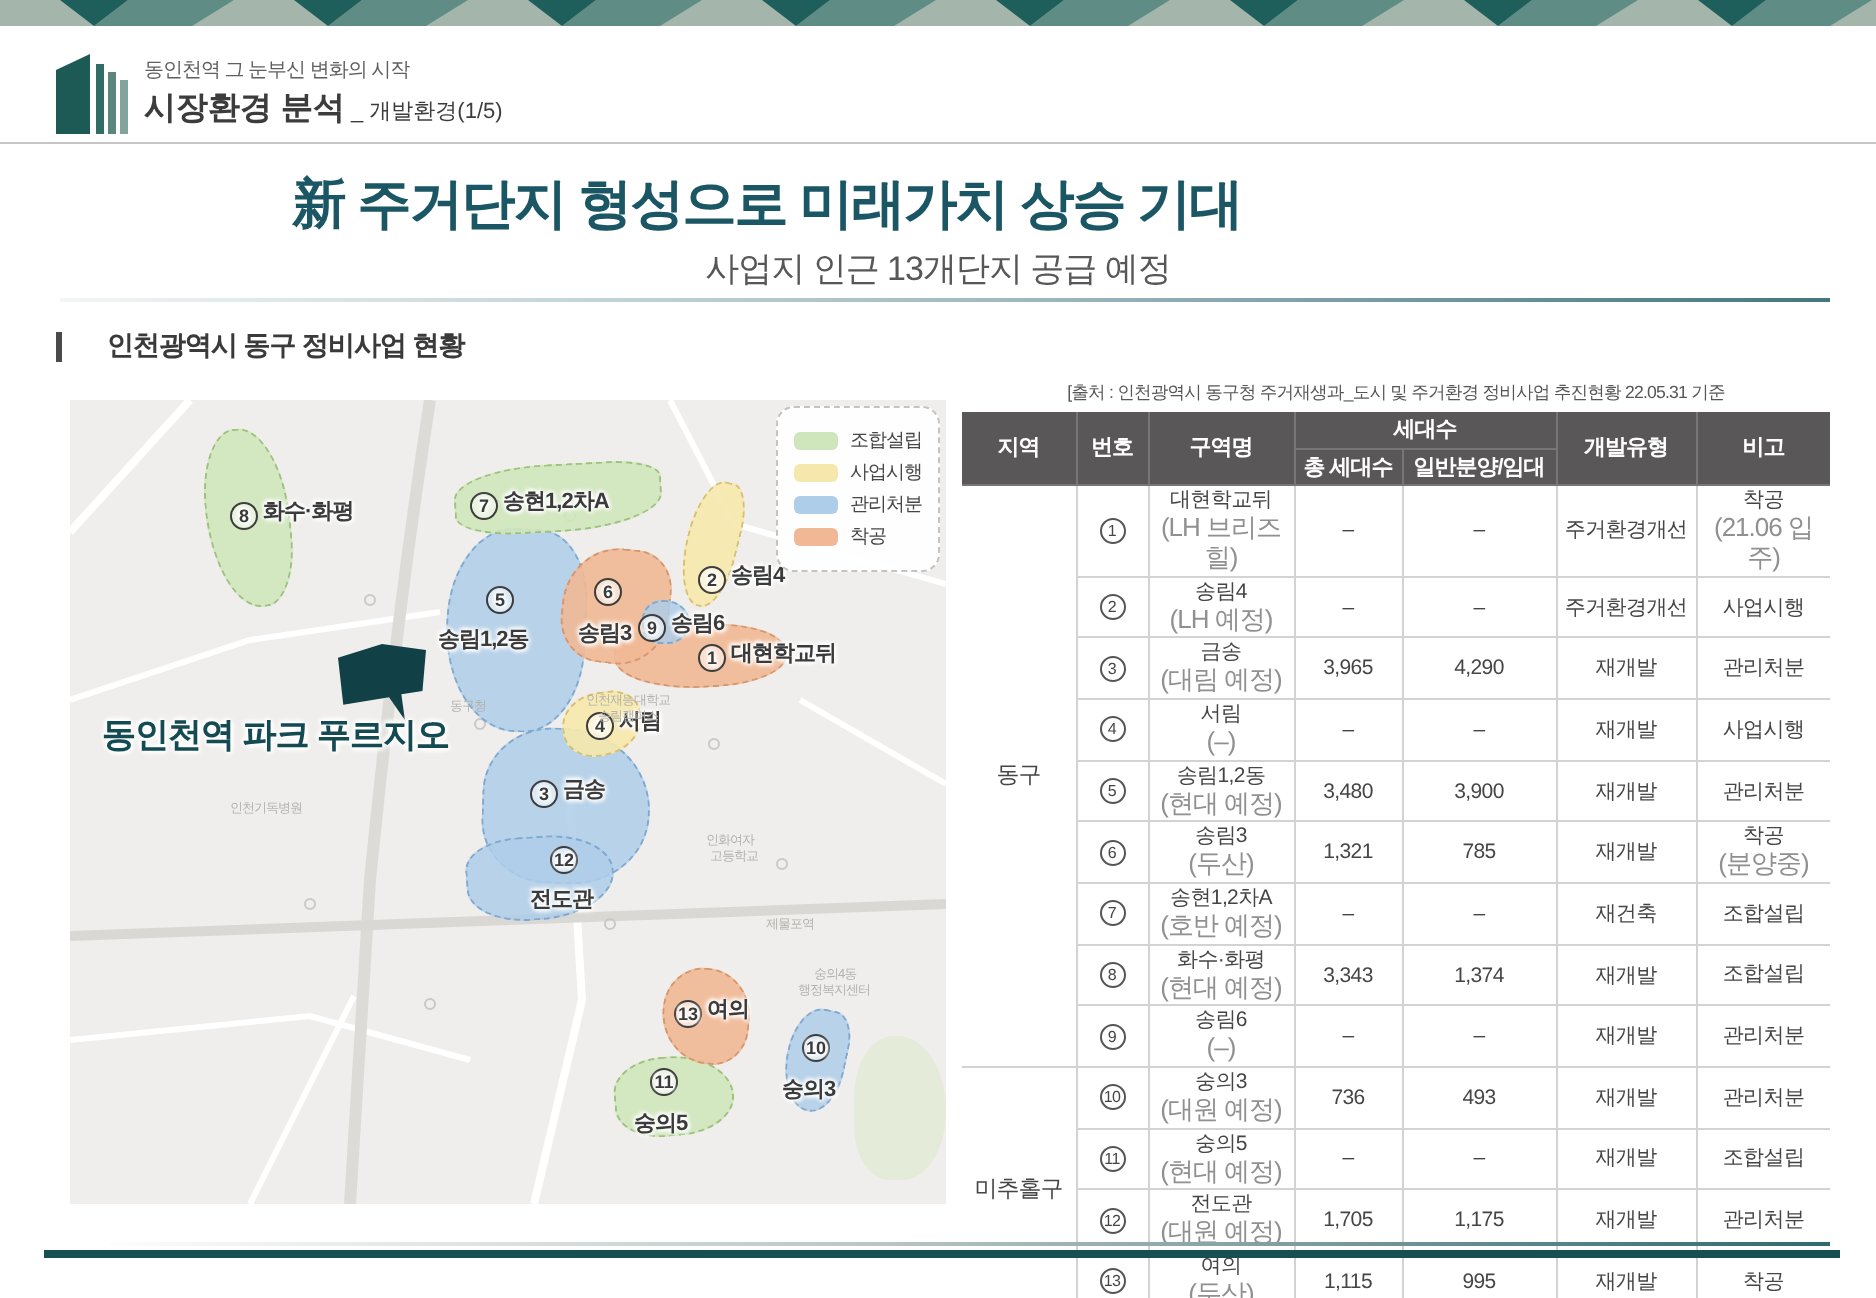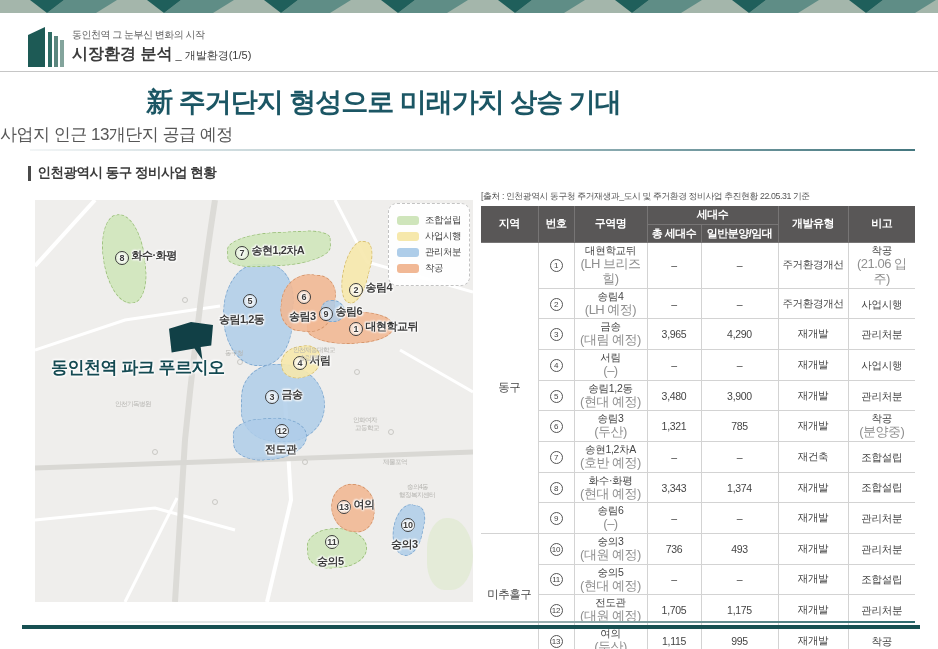--- a/index.html
+++ b/index.html
@@ -21,26 +21,26 @@
   .head-text { position:absolute; left:72px; top:28px; }
   .head-tagline { font-size:10px; color:#5f5f5f; letter-spacing:-0.5px; }
   .head-title { margin-top:2px; font-size:16px; color:#3c3c3c; }
   .head-title .bold { font-weight:bold; }
   .head-title .rest { font-size:11px; }
   .head-divider { position:absolute; top:71px; left:0; width:938px; height:1px; background:#c6c6c6; }
 
   
   .main-title { position:absolute; top:84px; left:0; width:767px; text-align:center;
                 font-size:27px; font-weight:bold; color:#1b5664; letter-spacing:-1px; }
-  .sub-title  { position:absolute; top:123px; left:0; width:938px; text-align:left;
+  .sub-title  { position:absolute; top:123px; left:0; width:938px; text-align:center;
                 font-size:17px; color:#575757; letter-spacing:-0.5px; }
   .title-rule { position:absolute; top:149px; left:30px; width:885px; height:2px;
                 background:linear-gradient(to right,#f2f5f6,#9db8bd 55%,#44777f); }
 
-  .section-head { position:absolute; top:164px; left:28px; display:flex; align-items:center; gap:7px; }
+  .section-head { position:absolute; top:164px; left:28px; display:flex; align-items:center; gap:23px; }
   .section-bar { width:2.5px; height:15px; background:#4a4a4a; }
   .section-label { font-size:13.5px; font-weight:bold; color:#3a3a3a; letter-spacing:-0.5px; }
 
   
   .map-panel { position:absolute; left:35px; top:200px; width:438px; height:402px;
                background:#efeeec; overflow:hidden; }
   .map-roads { position:absolute; left:0; top:0; }
   .park { position:absolute; background:#e4ebd8; border-radius:45% 55% 50% 40%; }
   .zone { position:absolute; border:1px dashed; }
   .zone-union        { background:#cfe5bbE6; border-color:#9ec27e; }
@@ -61,21 +61,21 @@
                 text-shadow:0 0 2px #fff,0 0 3px #fff,1px 1px 2px #fff,-1px -1px 2px #fff,0 0 4px #fff; }
 
   
   .legend { position:absolute; top:3px; right:3px; width:82px; background:rgba(255,255,255,.93);
             border:1.5px dashed #c3c3c3; border-radius:9px; padding:7px 8px; }
   .legend-item { display:flex; align-items:center; gap:6px; margin:3px 0; }
   .legend-swatch { width:22px; height:9px; border-radius:3px; flex:none; }
   .legend-label { font-size:9.5px; color:#474747; letter-spacing:-0.5px; }
 
   
-  .source-note { position:absolute; top:191px; left:481px; width:434px; text-align:left;
+  .source-note { position:absolute; top:191px; left:481px; width:434px; text-align:center;
                  font-size:8.8px; color:#565656; letter-spacing:-0.4px; }
   .table-wrap { position:absolute; top:206px; left:481px; width:434px; border-bottom:2px solid #fca5a5; }
   table { width:434px; border-collapse:collapse; border-style:hidden; table-layout:fixed;
           text-align:center; color:#454545; }
   thead th { background:#595757; color:#ffffff; font-size:11px; font-weight:bold;
              border:1px solid #777575; height:18px; letter-spacing:-0.5px; }
   tbody td { border:1px solid #d3d3d3; height:28px; font-size:10.5px; padding:1px 2px;
              letter-spacing:-0.3px; }
   td.region-cell { font-size:11.5px; letter-spacing:-0.5px; }
   .cell-main { line-height:1.15; }

